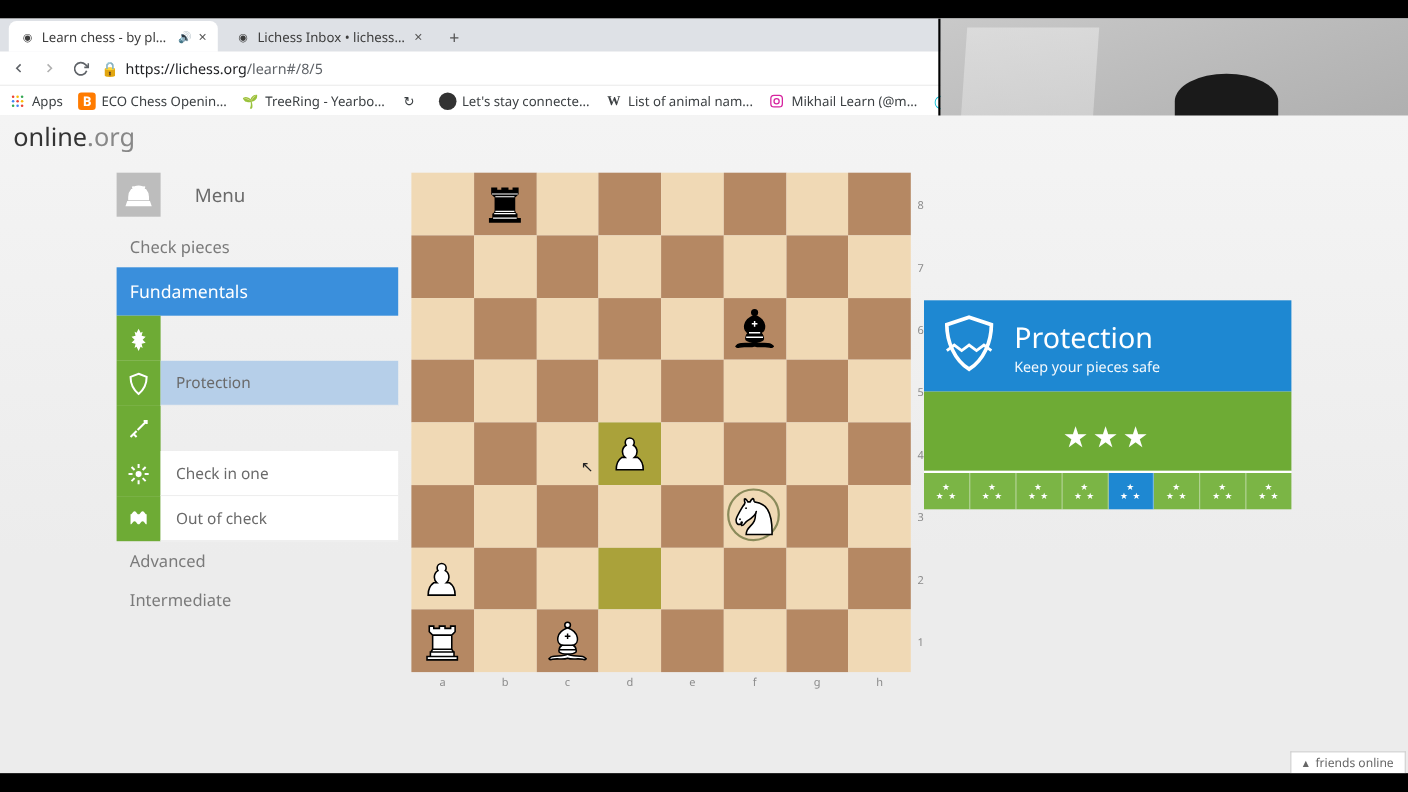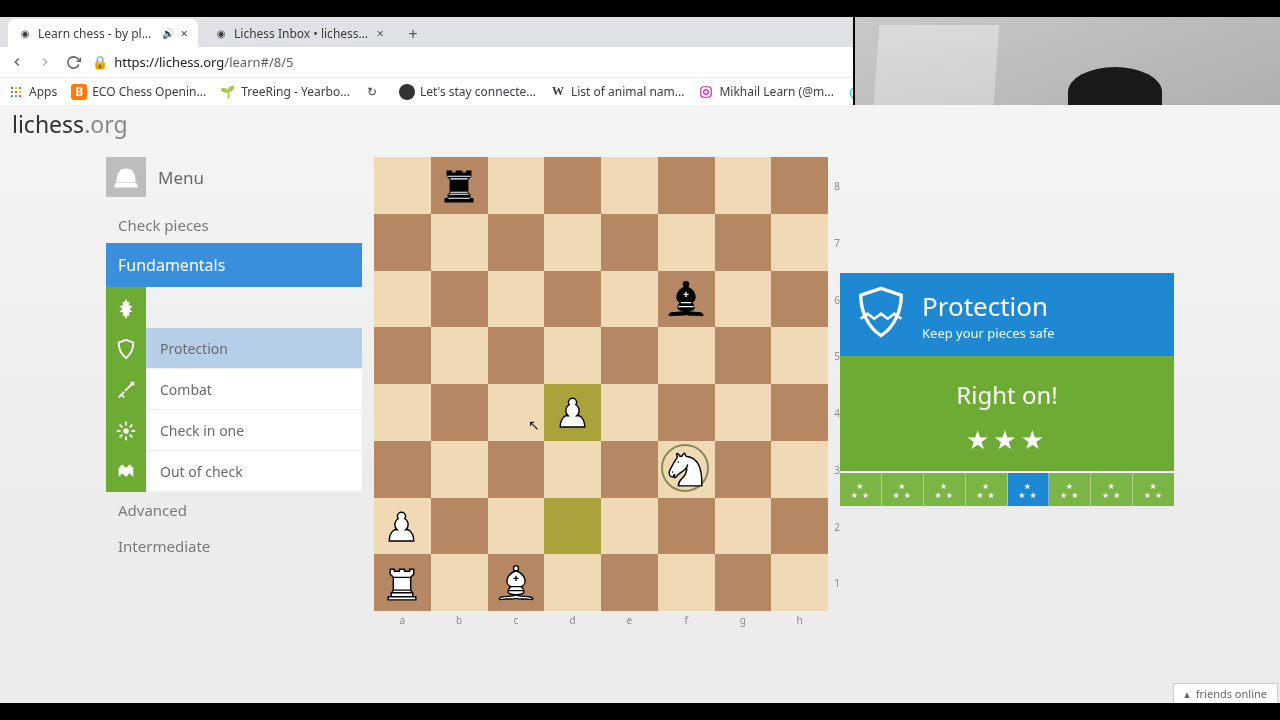--- a/index.html
+++ b/index.html
@@ -33,21 +33,21 @@
   .brand { font-size:23px; color:#333; letter-spacing:0px; }
   .brand .org { color:#888; }
   .menu { display:flex; gap:20px; }
   .menu a { color:#666; font-size:13px; text-decoration:none; letter-spacing:0.5px;}
   .content { position:relative; padding:0 0 0 0; }
   
   .side { position:absolute; left:106px; top:14px; width:256px; }
   .side .menuhdr { display:flex; align-items:center; gap:12px; margin-bottom:10px;}
   .side .menuhdr .micon { width:40px; height:40px; background:#bdbdbd; display:flex; align-items:center; justify-content:center; }
   .side .menuhdr .micon svg { fill:#fff; }
-  .side .menuhdr .mlabel { color:#6a6a6a; font-size:17px; }
+  .side .menuhdr .mlabel { color:#6a6a6a; font-size:17px;margin-left:19px; }
   .side .cat { color:#7a7a7a; font-size:15px; padding:8px 12px;}
   .side .cat.header { background:#3a8fdc; color:#fff; font-size:16px; padding:11px 12px; }
   .side .lesson { display:flex; align-items:center; height:41px; }
   .side .lesson .lic { width:40px; height:41px; background:#6eab35; display:flex; align-items:center; justify-content:center;}
   .side .lesson .lic svg { fill:#fff; width:22px; height:22px; }
   .side .lesson .ltxt { flex:1; background:#fff; height:41px; display:flex; align-items:center; padding-left:14px; color:#6a6a6a; font-size:14px; border-bottom:1px solid #eee;}
   .side .lesson.active .ltxt { background:#b6cfe9; }
   
   .boardwrap { position:absolute; left:374px; top:14px; }
   .board { width:454px; height:454px; position:relative; }
@@ -189,21 +189,21 @@
       <div class="bm">
           <span class="ico" style="color:#00bcd4">◯</span>
           <span>Edit Site - Thinkers...</span>
         </div>
     </div>
   </div>
 
   <div class="page">
     <div class="topbar">
       <div class="brand">
-        <span>lichess</span><span class="org">.org</span>
+        <span>online</span><span class="org">.org</span>
       </div>
     </div>
 
     <div class="content">
 
       <div class="side">
         <div class="menuhdr">
           <div class="micon">
             <svg width="26" height="26" viewBox="0 0 24 24">
                 <path d="M4 14c0-5 3.5-9 8-9s8 4 8 9v2H4v-2zm-1 4h18l1 3H2l1-3zM8 8l-1-3m9 3 1-3" stroke="#fff" stroke-width="1.5" fill="#fff"></path>
@@ -229,21 +229,20 @@
                 </svg>
               </div>
               <div class="ltxt">Protection</div>
             </div>
             <div class="lesson">
               <div class="lic">
                 <svg viewBox="0 0 24 24">
                   <path d="M4 20l6-6m-3 3 3 3M20 4l-9 9m6-9h3v3" fill="none" stroke="#fff" stroke-width="2"></path>
                 </svg>
               </div>
-              <div class="ltxt">Combat</div>
             </div>
             <div class="lesson">
               <div class="lic">
                 <svg viewBox="0 0 24 24">
                   <path d="M12 2v4m0 12v4M2 12h4m12 0h4M5 5l3 3m8 8 3 3M5 19l3-3m8-8 3-3" stroke="#fff" stroke-width="2" fill="none"></path>
                   <circle cx="12" cy="12" r="3" fill="#fff"></circle>
                 </svg>
               </div>
               <div class="ltxt">Check in one</div>
             </div>
@@ -389,21 +388,20 @@
                 <path d="M32 4 L56 12 C56 30 48 50 32 60 C16 50 8 30 8 12 Z" fill="none" stroke="#fff" stroke-width="4"></path>
                 <path d="M8 40 l8-6 8 6 8-6 8 6 8-6 8 6" fill="none" stroke="#fff" stroke-width="3"></path>
               </svg>
           </div>
           <div>
             <div class="tt">Protection</div>
             <div class="sub">Keep your pieces safe</div>
           </div>
         </div>
         <div class="body">
-          <div class="msg">Right on!</div>
           <div class="stars" id="bigstars">★★★</div>
         </div>
         <div class="progress" id="progress">
             <div class="pcell">
               <div class="srow">★</div>
               <div class="srow">★ ★</div>
             </div>
             <div class="pcell">
               <div class="srow">★</div>
               <div class="srow">★ ★</div>

